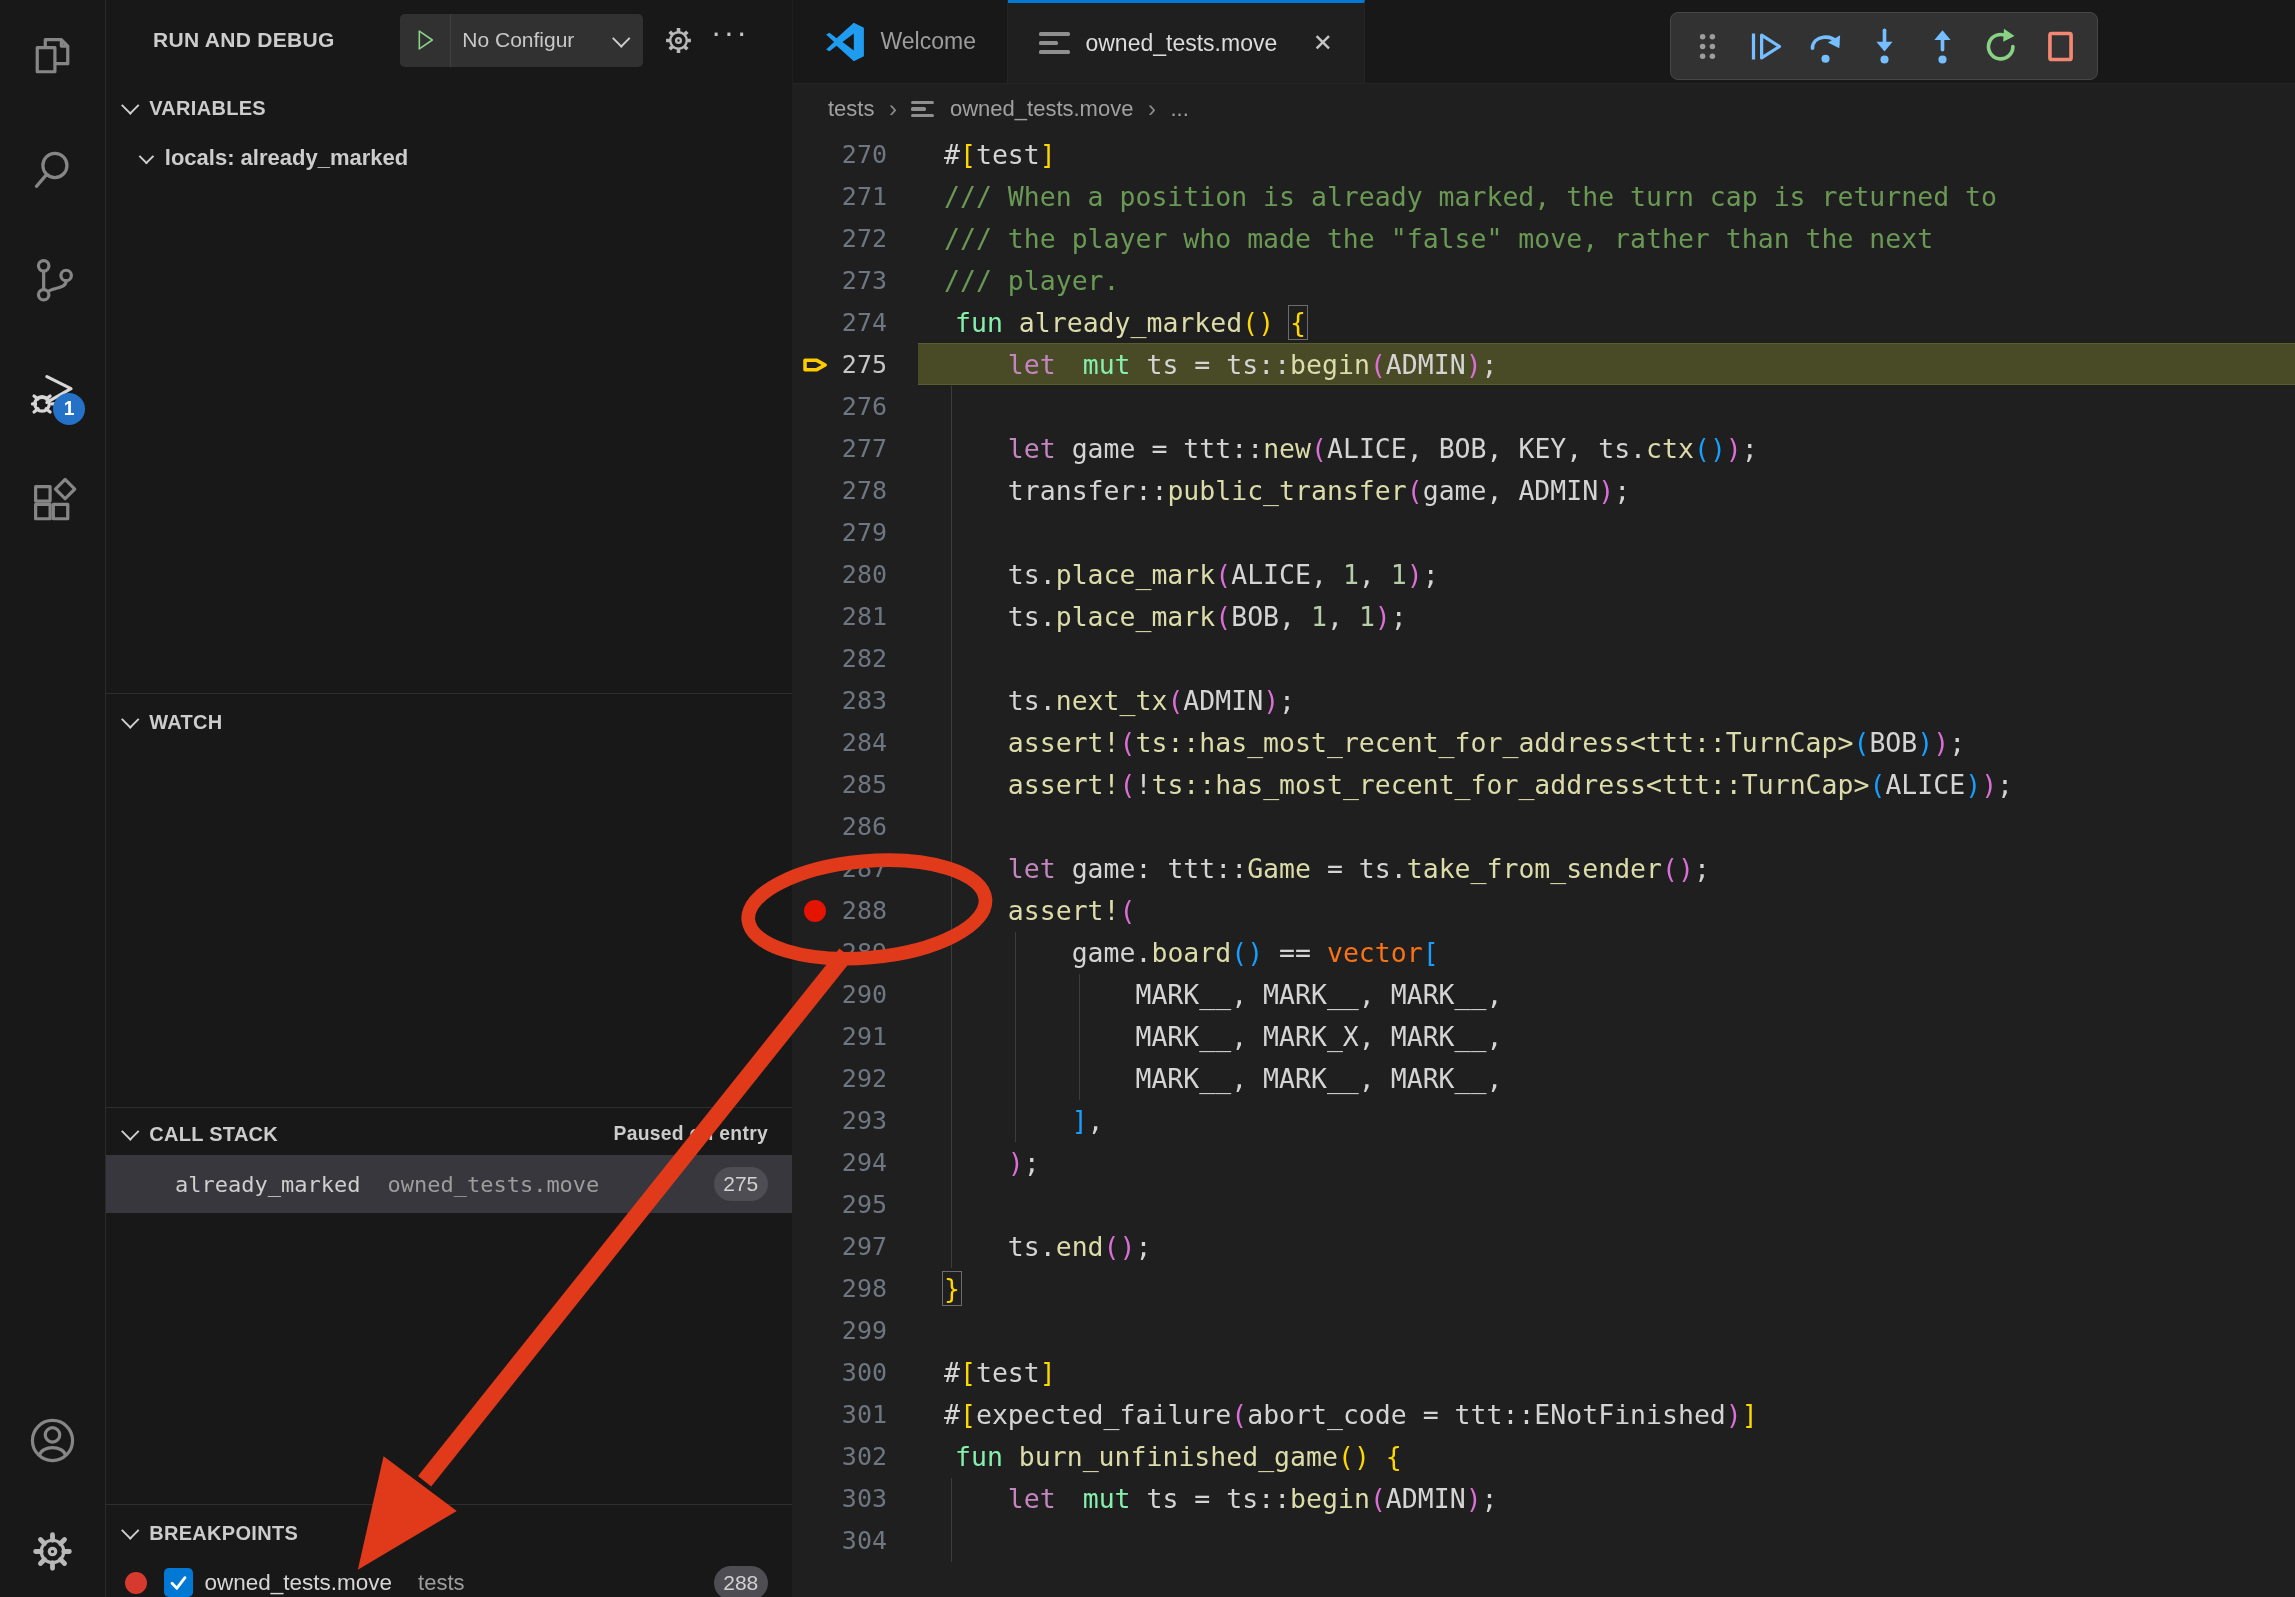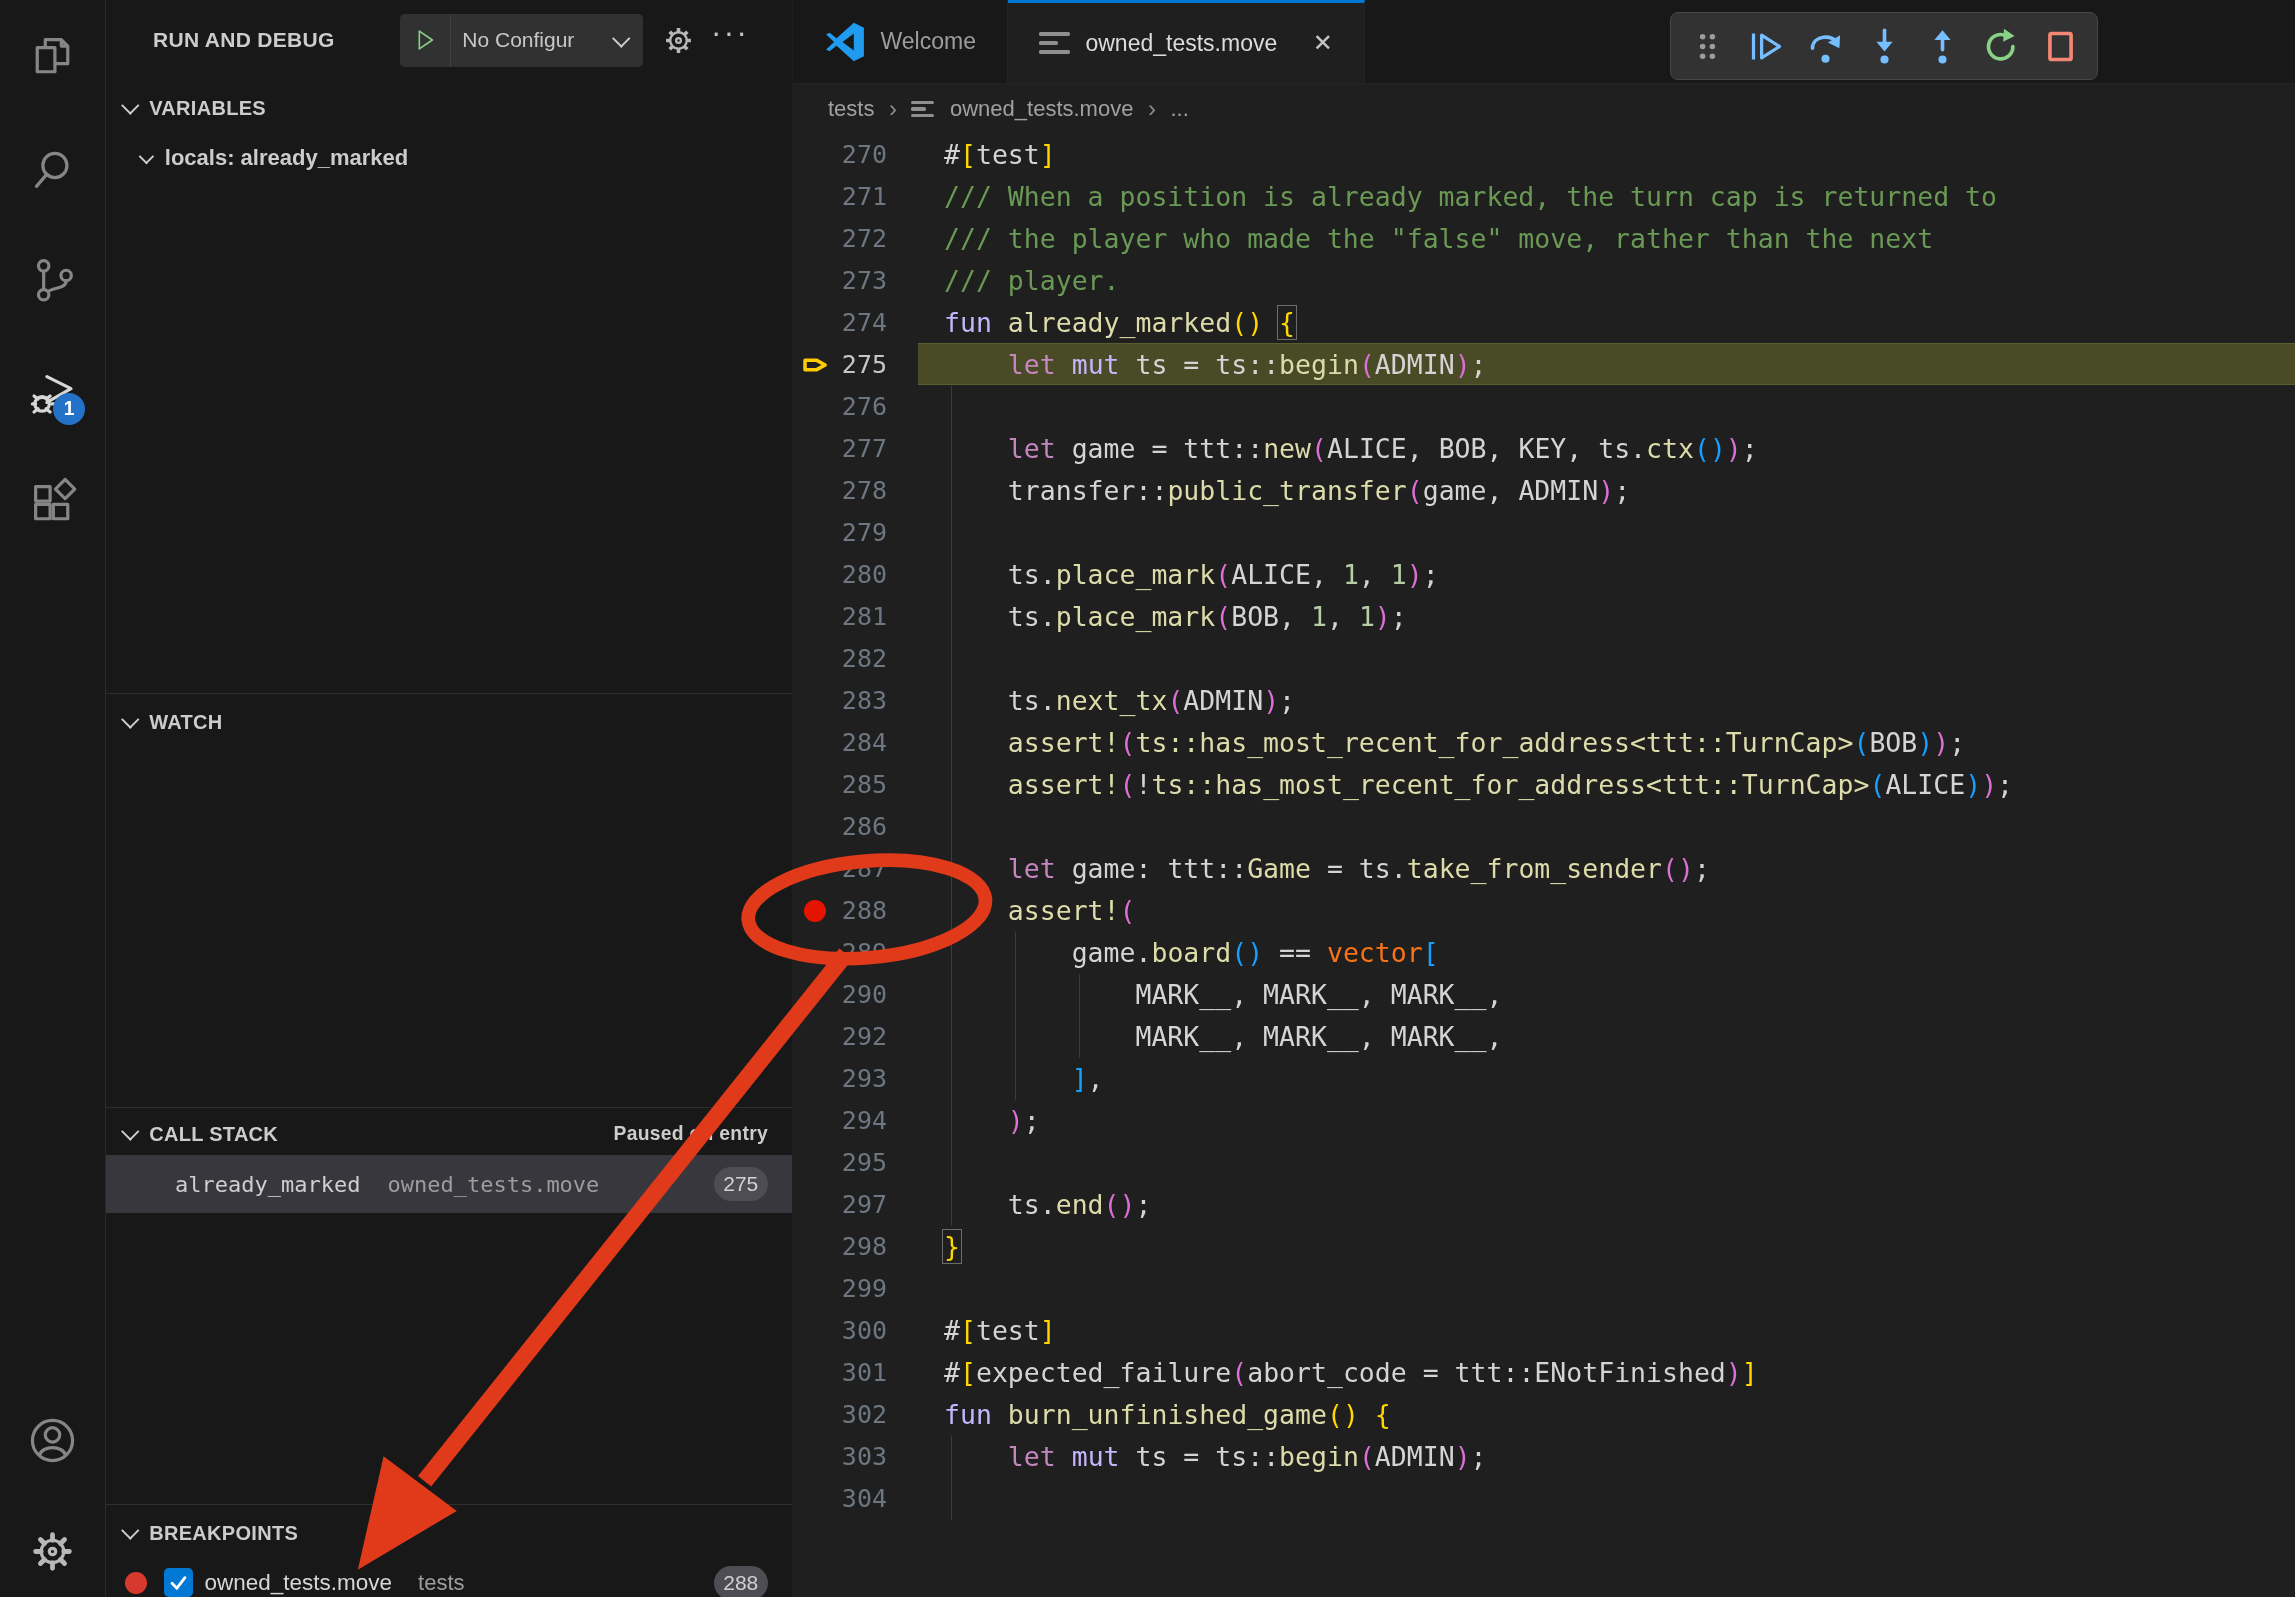--- a/index.html
+++ b/index.html
@@ -87,21 +87,21 @@
   .code{position:absolute;top:134px;left:0;right:0;bottom:0;font-family:"DejaVu Sans Mono",monospace;font-size:26.5px;overflow:hidden;}
   .curline{position:absolute;left:125px;right:0;height:42px;background:#494b27;border-top:0.8px solid #5a5c31;
            border-bottom:0.8px solid #5a5c31;box-sizing:border-box;}
   .crow{position:relative;display:flex;height:42px;line-height:42px;}
   .bpcol{width:44px;flex:none;display:flex;align-items:center;justify-content:center;}
   .lnum{width:50px;flex:none;text-align:right;color:#6e7681;font-size:25px;}
   .lnum.cur{color:#c6c6c6;}
   .ltext{flex:1;padding-left:57px;white-space:pre;position:relative;color:#d4d4d4;}
   .guide{position:absolute;top:0;bottom:0;width:0.8px;background:#3c3c3c;}
   .bpdot{width:22px;height:22px;border-radius:50%;background:#e51400;}
-  .tk-fg{color:#d4d4d4;} .tk-cm{color:#6a9955;} .tk-kb{color:#c4b5fd;} .tk-km{color:#c586c0;}
+  .tk-fg{color:#d4d4d4;} .tk-cm{color:#6a9955;} .tk-kb{color:#86efac;margin-left:11px;} .tk-km{color:#c586c0;}
   .tk-fn{color:#dcdcaa;} .tk-ty{color:#f97316;} .tk-nu{color:#b5cea8;}
   .tk-b1{color:#ffd700;} .tk-b2{color:#da70d6;} .tk-b3{color:#179fff;}
   .tk-bm{color:#ffd700;outline:1.6px solid #6c6c6c;outline-offset:1.6px;}
 
   
   .annot-svg{position:absolute;inset:0;z-index:99;pointer-events:none;}
 </style>
 </head>
 <body>
 
@@ -418,20 +418,25 @@
           <span class="lnum">289</span>
           <span class="ltext"><i class="guide" style="left: 64px;"></i><i class="guide" style="left: 128px;"></i><span class="tk-fg">        game.</span><span class="tk-fn">board</span><span class="tk-b3">()</span><span class="tk-fg"> == </span><span class="tk-ty">vector</span><span class="tk-b3">[</span></span>
         </div>
         <div class="crow">
           <span class="bpcol"></span>
           <span class="lnum">290</span>
           <span class="ltext"><i class="guide" style="left: 64px;"></i><i class="guide" style="left: 128px;"></i><i class="guide" style="left: 192px;"></i><span class="tk-fg">            MARK__, MARK__, MARK__,</span></span>
         </div>
         <div class="crow">
           <span class="bpcol"></span>
+          <span class="lnum">291</span>
+          <span class="ltext"><i class="guide" style="left: 64px;"></i><i class="guide" style="left: 128px;"></i><i class="guide" style="left: 192px;"></i><span class="tk-fg">            MARK__, MARK_X, MARK__,</span></span>
+        </div>
+        <div class="crow">
+          <span class="bpcol"></span>
           <span class="lnum">292</span>
           <span class="ltext"><i class="guide" style="left: 64px;"></i><i class="guide" style="left: 128px;"></i><i class="guide" style="left: 192px;"></i><span class="tk-fg">            MARK__, MARK__, MARK__,</span></span>
         </div>
         <div class="crow">
           <span class="bpcol"></span>
           <span class="lnum">293</span>
           <span class="ltext"><i class="guide" style="left: 64px;"></i><i class="guide" style="left: 128px;"></i><span class="tk-fg">        </span><span class="tk-b3">]</span><span class="tk-fg">,</span></span>
         </div>
         <div class="crow">
           <span class="bpcol"></span>

